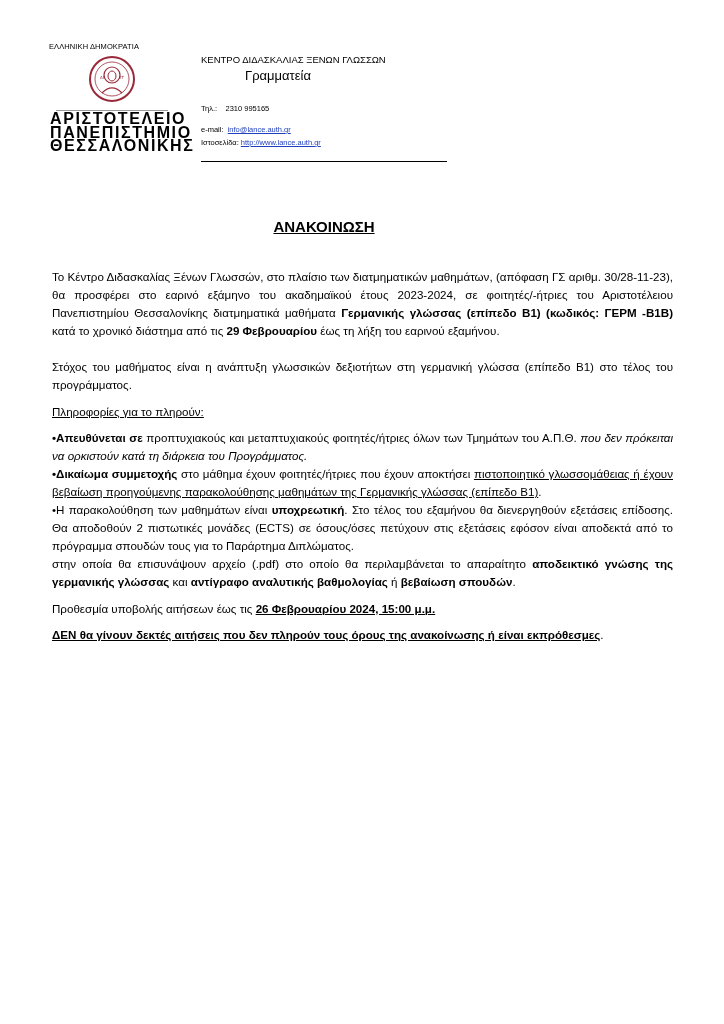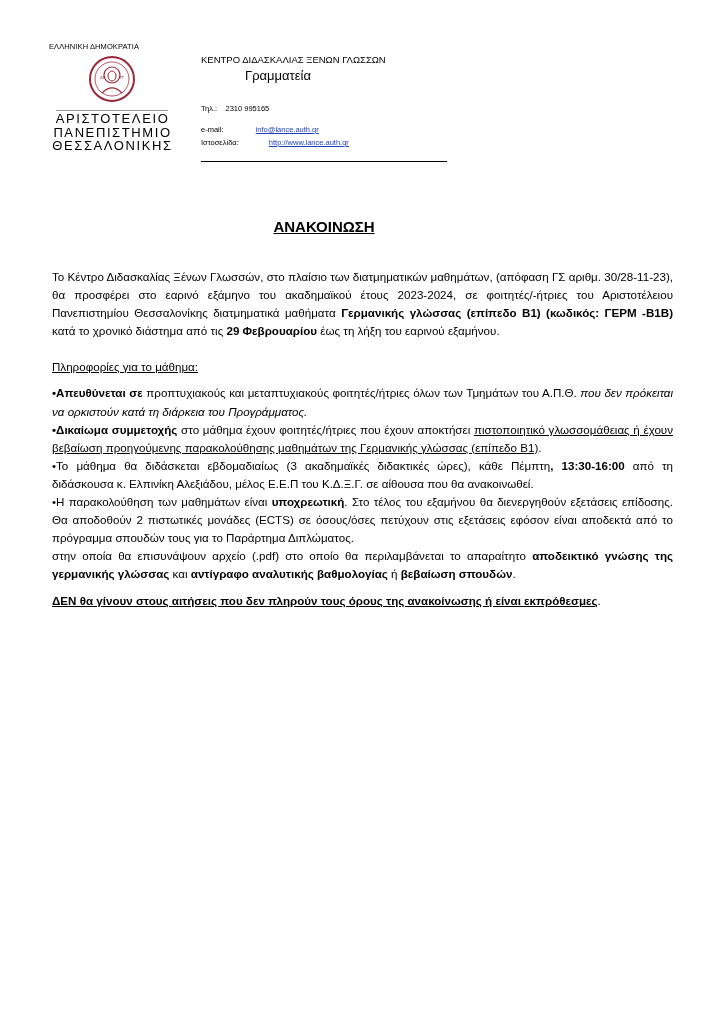--- a/index.html
+++ b/index.html
@@ -2,25 +2,25 @@
 <html><head>
 <meta charset="utf-8">
 <style>
   html, body { margin:0; padding:0; background:#ffffff; }
   body { width:724px; height:1024px; position:relative; overflow:hidden;
          font-family:"Liberation Sans", sans-serif; color:#000; }
   .abs { position:absolute; }
   .republic { left:49px; top:42px; font-size:7.5px; font-weight:normal; letter-spacing:0.1px; }
   .logo { left:88px; top:55px; width:48px; height:48px; }
   .logo-rule { left:56px; top:110px; width:112px; height:1px; background:#999; }
-  .uni { left:50px; top:112px; width:125px; text-align:center; font-weight:normal; font-size:13px; line-height:13.5px; letter-spacing:1.6px; }
+  .uni { left:50px; top:112px; width:125px; text-align:center; font-weight:bold; font-size:16px; line-height:13.5px; letter-spacing:1.6px; }
   .center-name { left:201px; top:54px; font-size:9.5px; font-weight:normal; }
   .secretariat { left:201px; top:68px; font-size:13px;padding-left:44px; }
   .contact { left:201px; font-size:7.5px; }
-  a, .link { color:#1f3fbf; text-decoration:underline;margin-left:28px; }
+  a, .link { color:#1f3fbf; text-decoration:underline; }
   .header-rule { left:201px; top:161px; width:246px; height:1px; background:#000; }
   .title { left:0; width:648px; top:218px; text-align:center; font-weight:bold; font-size:15px; text-decoration:underline; }
   .body { left:52px; width:621px; top:268px; font-size:11.6px; line-height:18.1px; text-align:justify; }
   .body p { margin:0 0 6px 0; }
   .body p.tight { margin:0; }
   .u { text-decoration:underline; }
   .b { font-weight:bold; }
   .i { font-style:italic; }
 </style>
 </head>
@@ -63,33 +63,34 @@
   <span class="link">http://www.lance.auth.gr</span>
 </div>
 <div class="abs header-rule"></div>
 
 <div class="abs title">ΑΝΑΚΟΙΝΩΣΗ</div>
 
 <div class="abs body">
   <p style="margin-bottom:18px;">
     <span>Το Κέντρο Διδασκαλίας Ξένων Γλωσσών, στο πλαίσιο των διατμηματικών μαθημάτων, (απόφαση ΓΣ αριθμ. 30/28-11-23), θα προσφέρει στο εαρινό εξάμηνο του ακαδημαϊκού έτους 2023-2024, σε φοιτητές/-ήτριες του Αριστοτέλειου Πανεπιστημίου Θεσσαλονίκης διατμηματικά μαθήματα </span><span class="b">Γερμανικής γλώσσας (επίπεδο Β1) (κωδικός: ΓΕΡΜ -Β1Β)</span><span> κατά το χρονικό διάστημα από τις </span><span class="b">29 Φεβρουαρίου</span><span> έως τη λήξη του εαρινού εξαμήνου.</span>
   </p>
-  <p class="u" style="margin-bottom:8px;">Πληροφορίες για το μάθημα:</p>
+  <p style="margin-bottom:8px;">Στόχος του μαθήματος είναι η ανάπτυξη γλωσσικών δεξιοτήτων στη γερμανική γλώσσα (επίπεδο Β1) στο τέλος του προγράμματος.</p>
+  <p class="u" style="margin-bottom:8px;">Πληροφορίες για το πληρούν:</p>
 
   <p class="tight">
     <span class="b">•Απευθύνεται σε</span><span> προπτυχιακούς και μεταπτυχιακούς φοιτητές/ήτριες όλων των Τμημάτων του Α.Π.Θ. </span><span class="i">που δεν πρόκειται να ορκιστούν κατά τη διάρκεια του Προγράμματος.</span>
   </p>
   <p class="tight">
     <span class="b">•Δικαίωμα συμμετοχής</span><span> στο μάθημα έχουν φοιτητές/ήτριες που έχουν αποκτήσει </span><span class="u">πιστοποιητικό γλωσσομάθειας ή έχουν βεβαίωση προηγούμενης παρακολούθησης μαθημάτων της Γερμανικής γλώσσας (επίπεδο Β1)</span><span>.</span>
   </p>
   <p class="tight">
-    <span>•Το μάθημα θα διδάσκεται εβδομαδιαίως (3 ακαδημαϊκές διδακτικές ώρες), κάθε Πέμπτη</span><span class="b">, 13:30-16:00</span><span> από τη διδάσκουσα κ. Ελπινίκη Αλεξιάδου, μέλος Ε.Ε.Π του Κ.Δ.Ξ.Γ. σε αίθουσα που θα ανακοινωθεί.</span>
-  </p>
-  <p class="tight">
     <span>•Η παρακολούθηση των μαθημάτων είναι </span><span class="b">υποχρεωτική</span><span>. Στο τέλος του εξαμήνου θα διενεργηθούν εξετάσεις επίδοσης. Θα αποδοθούν 2 πιστωτικές μονάδες (ECTS) σε όσους/όσες πετύχουν στις εξετάσεις εφόσον είναι αποδεκτά από το πρόγραμμα σπουδών τους για το Παράρτημα Διπλώματος.</span>
   </p>
   <p style="margin-bottom:8px;">
     <span>στην οποία θα επισυνάψουν αρχείο (.pdf) στο οποίο θα περιλαμβάνεται το απαραίτητο </span><span class="b">αποδεικτικό γνώσης της γερμανικής γλώσσας</span><span> και </span><span class="b">αντίγραφο αναλυτικής βαθμολογίας</span><span> ή </span><span class="b">βεβαίωση σπουδών</span><span>.</span>
   </p>
   <p style="margin-bottom:8px;">
-    <span class="b u">ΔΕΝ θα γίνουν στους αιτήσεις που δεν πληρούν τους όρους της ανακοίνωσης ή είναι εκπρόθεσμες</span><span>.</span>
+    <span>Προθεσμία υποβολής αιτήσεων έως τις </span><span class="b u">26 Φεβρουαρίου 2024, 15:00 μ.μ.</span>
+  </p>
+  <p style="margin-bottom:8px;">
+    <span class="b u">ΔΕΝ θα γίνουν δεκτές αιτήσεις που δεν πληρούν τους όρους της ανακοίνωσης ή είναι εκπρόθεσμες</span><span>.</span>
   </p>
 </div>
 
 </body></html>

